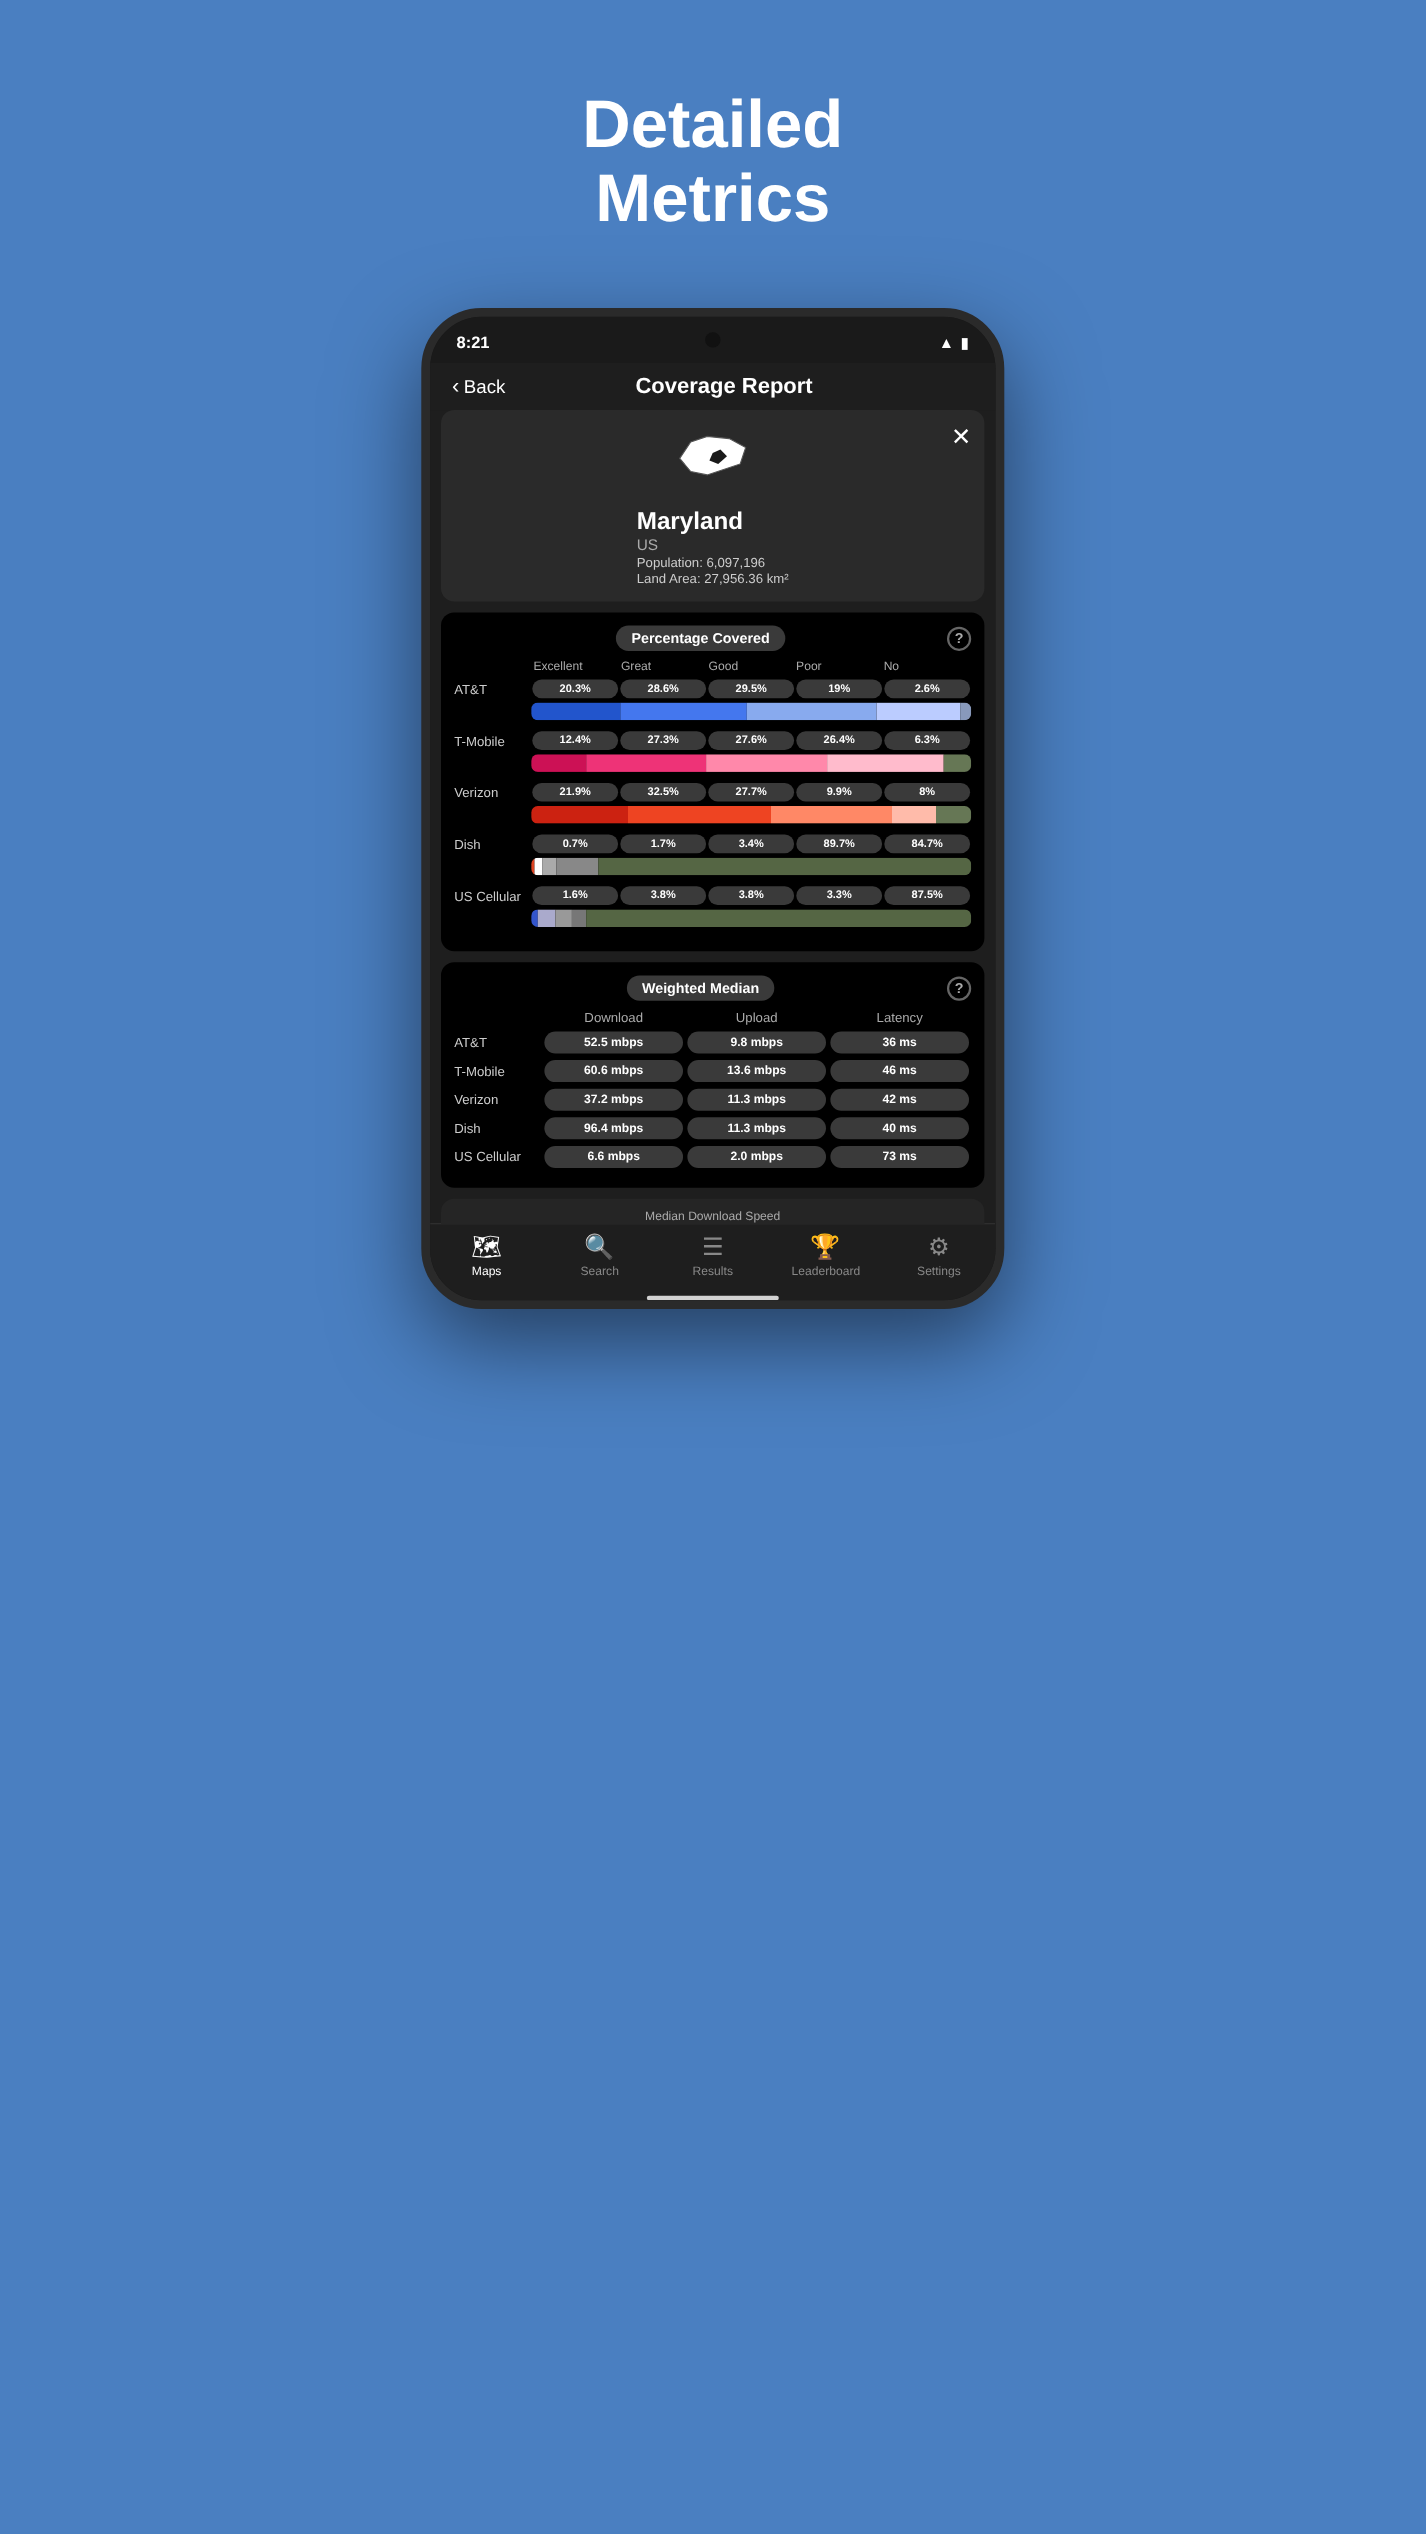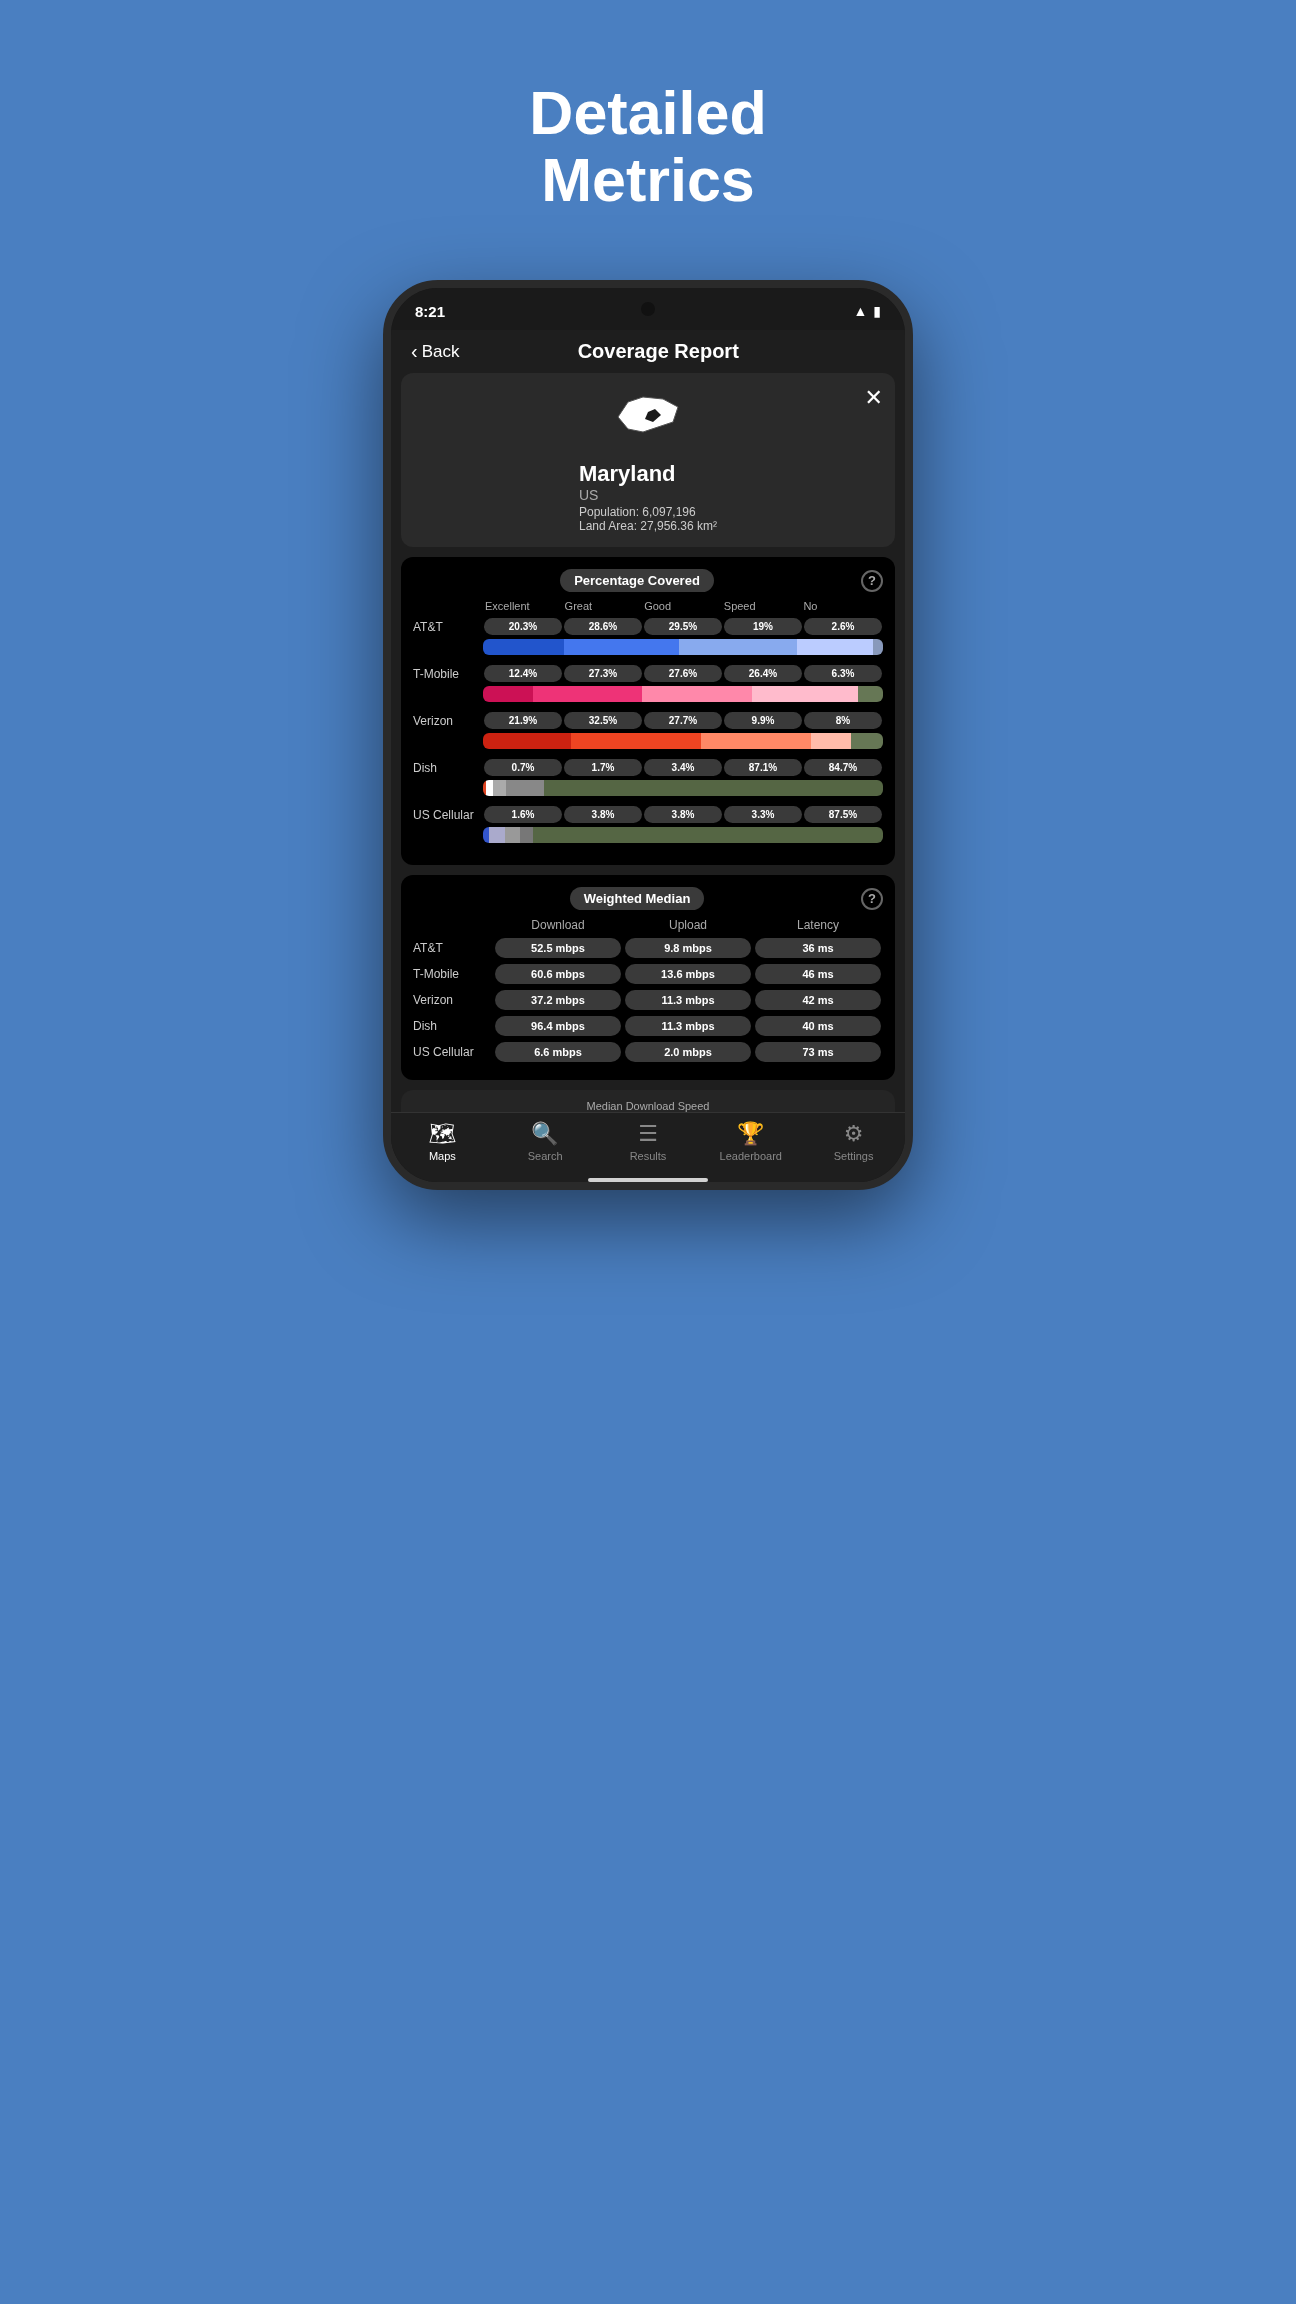--- a/index.html
+++ b/index.html
@@ -488,21 +488,21 @@
               <div class="section-title-pill">Percentage Covered</div>
             </div>
             <div class="help-icon">?</div>
           </div>
 
           <div class="coverage-col-headers">
             <div class="col-header"></div>
             <div class="col-header">Excellent</div>
             <div class="col-header">Great</div>
             <div class="col-header">Good</div>
-            <div class="col-header">Speed</div>
+            <div class="col-header">Poor</div>
             <div class="col-header">No</div>
           </div>
 
           <div id="coverage-rows">
               <div class="carrier-row">
                 <div class="carrier-data-row">
                   <span class="carrier-name">AT&amp;T</span>
                   <span class="carrier-pct">20.3%</span>
                   <span class="carrier-pct">28.6%</span>
                   <span class="carrier-pct">29.5%</span>
@@ -556,21 +556,21 @@
                     <div class="seg5" style="flex: 8 1 0%;"></div>
                   </div>
                 </div>
               </div>
               <div class="carrier-row">
                 <div class="carrier-data-row">
                   <span class="carrier-name">Dish</span>
                   <span class="carrier-pct">0.7%</span>
                   <span class="carrier-pct">1.7%</span>
                   <span class="carrier-pct">3.4%</span>
-                  <span class="carrier-pct">87.1%</span>
+                  <span class="carrier-pct">89.7%</span>
                   <span class="carrier-pct">84.7%</span>
                 </div>
                 <div class="coverage-bar-row">
                   <div class="coverage-bar dish-bar">
                     <div class="seg1" style="flex: 0.7 1 0%;"></div>
                     <div class="seg2" style="flex: 1.7 1 0%;"></div>
                     <div class="seg3" style="flex: 3.4 1 0%;"></div>
                     <div class="seg4" style="flex: 9.5 1 0%;"></div>
                     <div class="seg5" style="flex: 84.7 1 0%;"></div>
                   </div>

